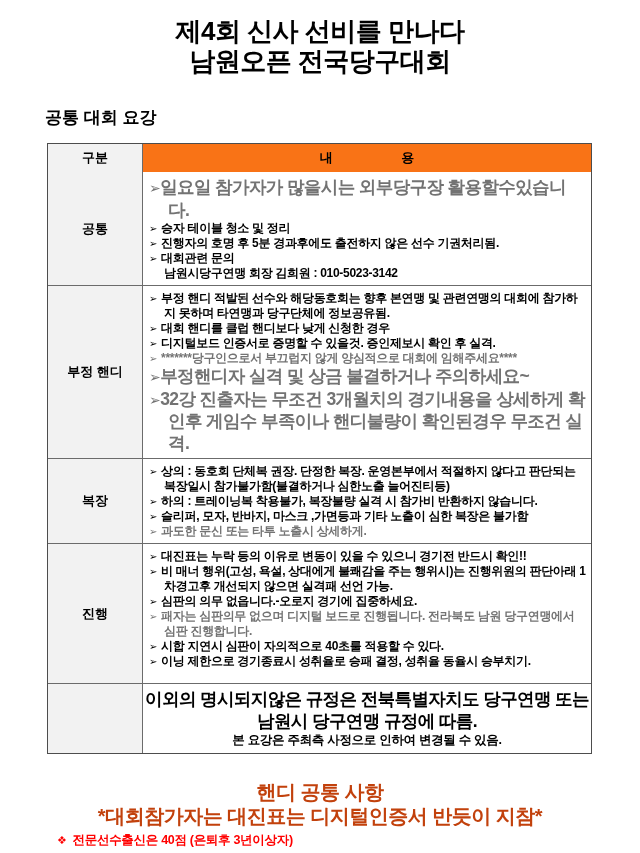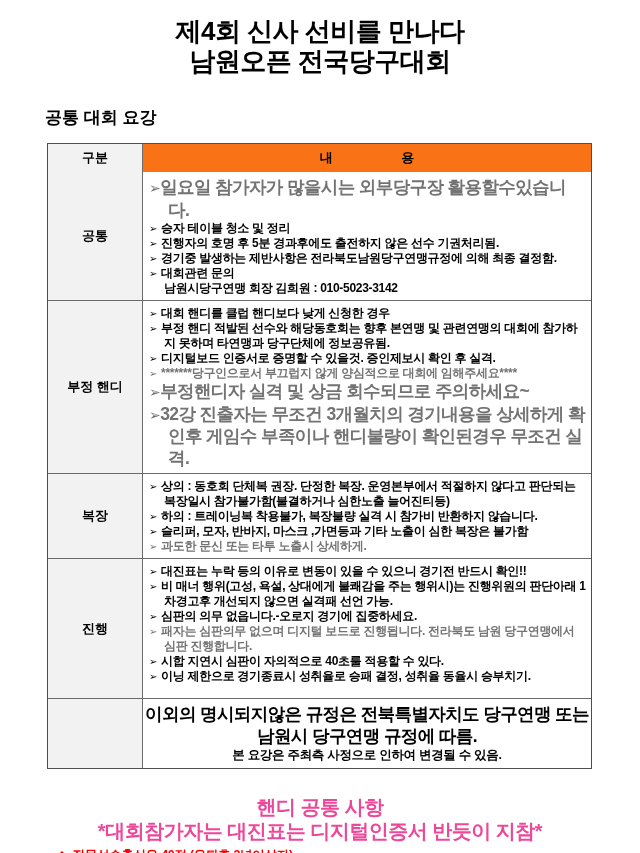--- a/index.html
+++ b/index.html
@@ -67,21 +67,21 @@
   }
   .item.lg .blt { font-size:14px; margin-right:0; }
   .item.ind { padding-left:15px; text-indent:0; }
   .item.center { text-align:center; padding-left:0; text-indent:0; }
   .item.lg.center { font-size:17.5px; line-height:22px; }
   .item.sm.center { font-size:12.5px; line-height:17px; }
 
   
   .handicap { margin-top:26px; }
   .h-title, .h-subtitle {
-    text-align:center; color:#ec4899; font-weight:800;
+    text-align:center; color:#c2410c; font-weight:800;
     font-size:20px; line-height:24px; letter-spacing:-0.5px;
   }
   .h-bullets { margin:5px 0 0 57px; }
   .hb-item {
     color:#ff0000; font-weight:700; font-size:12.5px; line-height:15px;
     padding-left:17px; text-indent:-17px; letter-spacing:-0.3px;
   }
   .hb-item .blt { font-size:11px; margin-right:6px; }
 </style>
 </head>
@@ -101,33 +101,32 @@
       <div class="cell-label">구분</div>
       <div class="cell-content">내                   용</div>
     </div>
     <div id="table-rows">
         <div class="t-row r0">
           <div class="cell-label">공통</div>
           <div class="cell-content">
             <div class="item red lg"><span class="blt" style="margin-right: 0px;">➢</span><span>일요일 참가자가 많을시는 외부당구장 활용할수있습니다.</span></div>
             <div class="item"><span class="blt">➢</span><span>승자 테이블 청소 및 정리</span></div>
             <div class="item"><span class="blt">➢</span><span>진행자의 호명 후 5분 경과후에도 출전하지 않은 선수 기권처리됨.</span></div>
-            <div class="item"><span class="blt">➢</span><span>경기중 발생하는 제반사항은 전라북도남원당구연맹규정에 의해 최종 결정함.</span></div>
             <div class="item"><span class="blt">➢</span><span>대회관련 문의</span></div>
             <div class="item  ind"><span>남원시당구연맹 회장 김희원 : 010-5023-3142</span></div>
           </div>
         </div>
         <div class="t-row r1">
           <div class="cell-label">부정 핸디</div>
           <div class="cell-content">
+            <div class="item"><span class="blt">➢</span><span>부정 핸디 적발된 선수와 해당동호회는 향후 본연맹 및 관련연맹의 대회에 참가하지 못하며 타연맹과 당구단체에 정보공유됨.</span></div>
             <div class="item"><span class="blt">➢</span><span>대회 핸디를 클럽 핸디보다 낮게 신청한 경우</span></div>
-            <div class="item"><span class="blt">➢</span><span>부정 핸디 적발된 선수와 해당동호회는 향후 본연맹 및 관련연맹의 대회에 참가하지 못하며 타연맹과 당구단체에 정보공유됨.</span></div>
             <div class="item"><span class="blt">➢</span><span>디지털보드 인증서로 증명할 수 있을것. 증인제보시 확인 후 실격.</span></div>
             <div class="item red"><span class="blt">➢</span><span>*******당구인으로서 부끄럽지 않게 양심적으로 대회에 임해주세요****</span></div>
-            <div class="item red lg"><span class="blt" style="margin-right: 0px;">➢</span><span>부정핸디자 실격 및 상금 회수되므로 주의하세요~</span></div>
+            <div class="item red lg"><span class="blt" style="margin-right: 0px;">➢</span><span>부정핸디자 실격 및 상금 불결하거나 주의하세요~</span></div>
             <div class="item red lg"><span class="blt" style="margin-right: 0px;">➢</span><span>32강 진출자는 무조건 3개월치의 경기내용을 상세하게 확인후 게임수 부족이나 핸디불량이 확인된경우 무조건 실격.</span></div>
           </div>
         </div>
         <div class="t-row r2">
           <div class="cell-label">복장</div>
           <div class="cell-content">
             <div class="item"><span class="blt">➢</span><span>상의 : 동호회 단체복 권장. 단정한 복장. 운영본부에서 적절하지 않다고 판단되는 복장일시 참가불가함(불결하거나 심한노출 늘어진티등)</span></div>
             <div class="item"><span class="blt">➢</span><span>하의 : 트레이닝복 착용불가, 복장불량 실격 시 참가비 반환하지 않습니다.</span></div>
             <div class="item"><span class="blt">➢</span><span>슬리퍼, 모자, 반바지, 마스크 ,가면등과 기타 노출이 심한 복장은 불가함</span></div>
             <div class="item red"><span class="blt">➢</span><span>과도한 문신 또는 타투 노출시 상세하게.</span></div>

